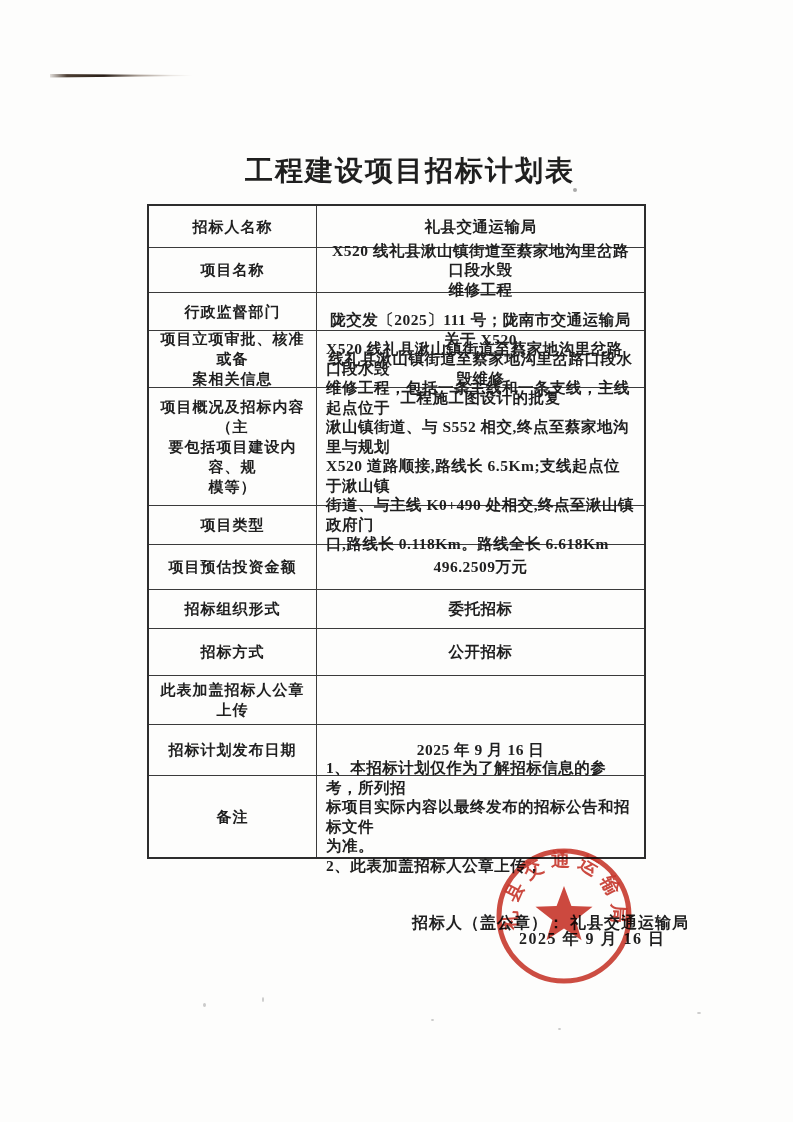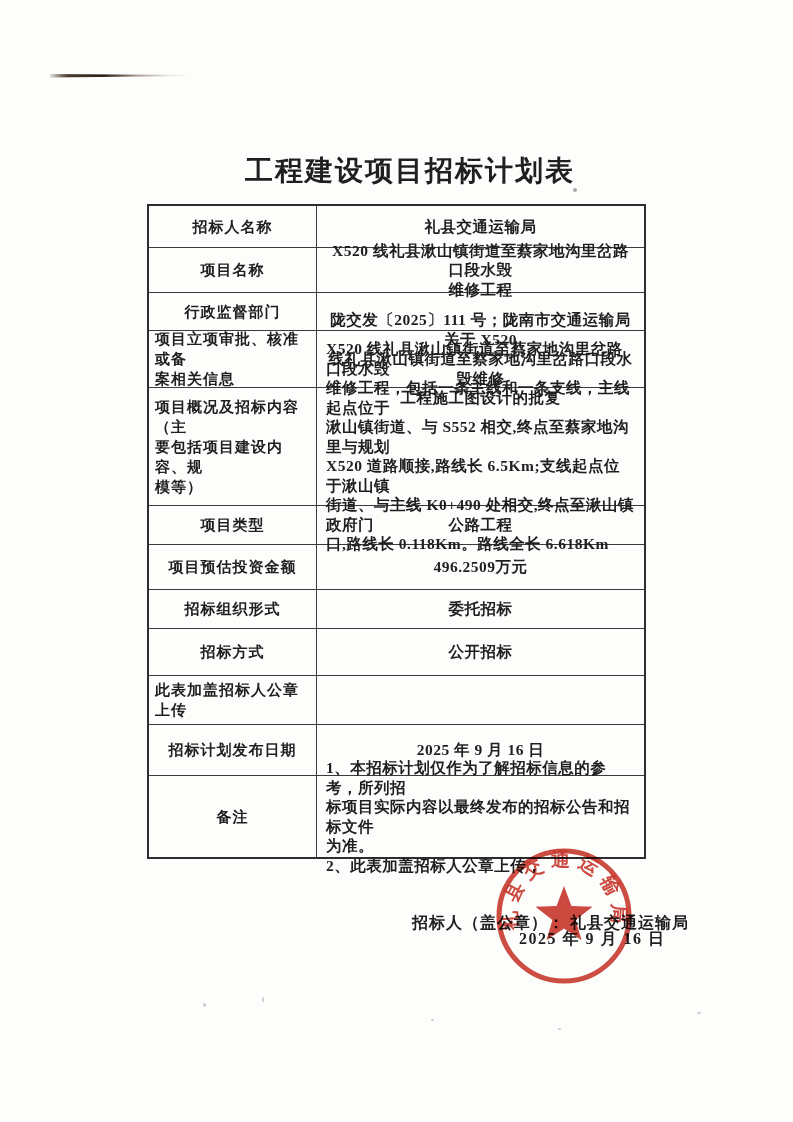--- a/index.html
+++ b/index.html
@@ -33,21 +33,21 @@
     position:absolute;left:147px;top:204px;width:499px;
     border:2px solid #2d2d2d;
     box-sizing:border-box;
   }
   .row{display:flex;border-top:1px solid #3b3b3b;box-sizing:border-box;}
   .row:first-child{border-top:none;}
   .cell{box-sizing:border-box;display:flex;align-items:center;justify-content:center;}
   .lbl{
     width:168px;flex:none;
     border-right:1.5px solid #3b3b3b;
-    text-align:left;
+    text-align:center;
     font-size:15px;font-weight:700;letter-spacing:1px;line-height:20px;
     white-space:pre-line;
     padding:12px 6px;
   }
   .val{
     flex:1;
     text-align:center;
     font-size:15.5px;font-weight:700;letter-spacing:0.5px;line-height:19.5px;
     white-space:pre-line;
     padding:2px 9px;
@@ -107,21 +107,20 @@
 模等）</div>
       <div class="cell val left">X520 线礼县湫山镇街道至蔡家地沟里岔路口段水毁
 维修工程，包括一条主线和一条支线，主线起点位于
 湫山镇街道、与 S552 相交,终点至蔡家地沟里与规划
 X520 道路顺接,路线长 6.5Km;支线起点位于湫山镇
 街道、与主线 K0+490 处相交,终点至湫山镇政府门
 口,路线长 0.118Km。路线全长 6.618Km</div>
     </div>
     <div class="row" style="height:39px">
       <div class="cell lbl">项目类型</div>
-      <div class="cell val">公路工程</div>
     </div>
     <div class="row" style="height:45px">
       <div class="cell lbl">项目预估投资金额</div>
       <div class="cell val">496.2509万元</div>
     </div>
     <div class="row" style="height:39px">
       <div class="cell lbl">招标组织形式</div>
       <div class="cell val">委托招标</div>
     </div>
     <div class="row" style="height:47px">

